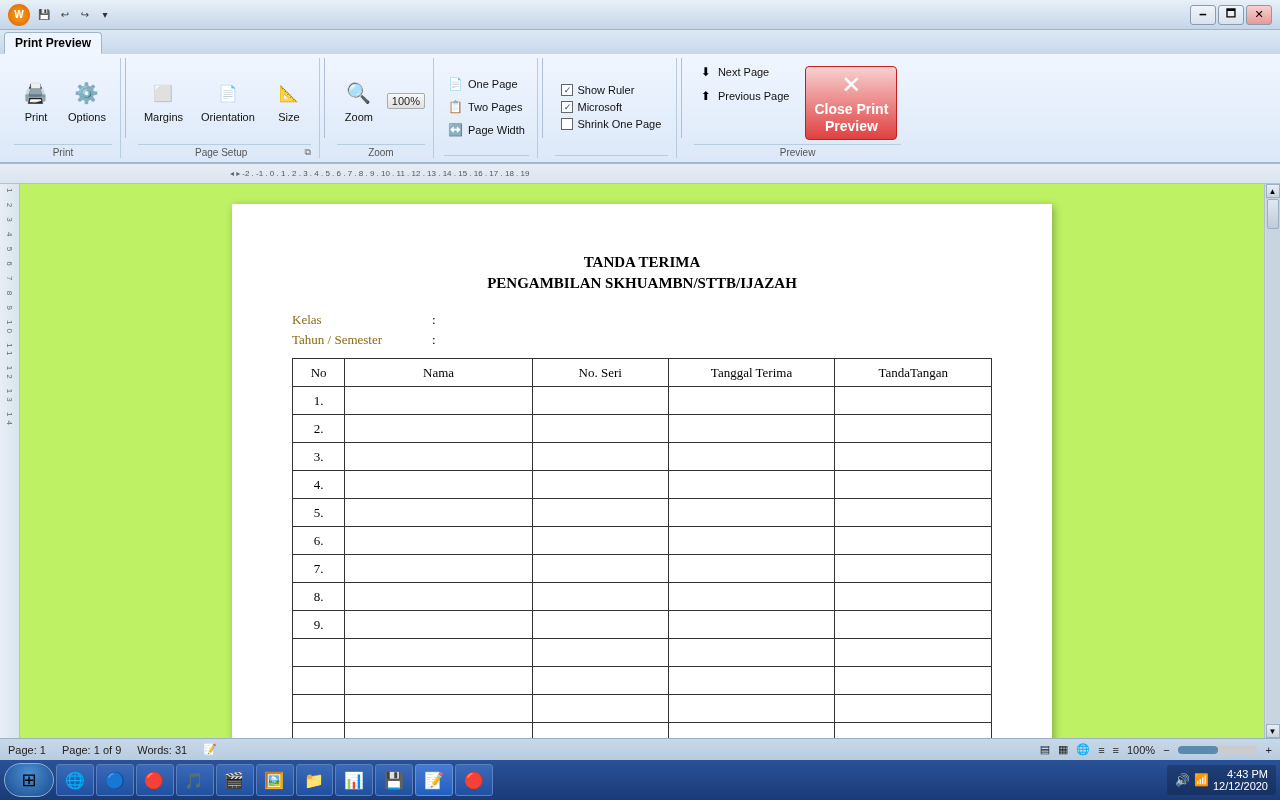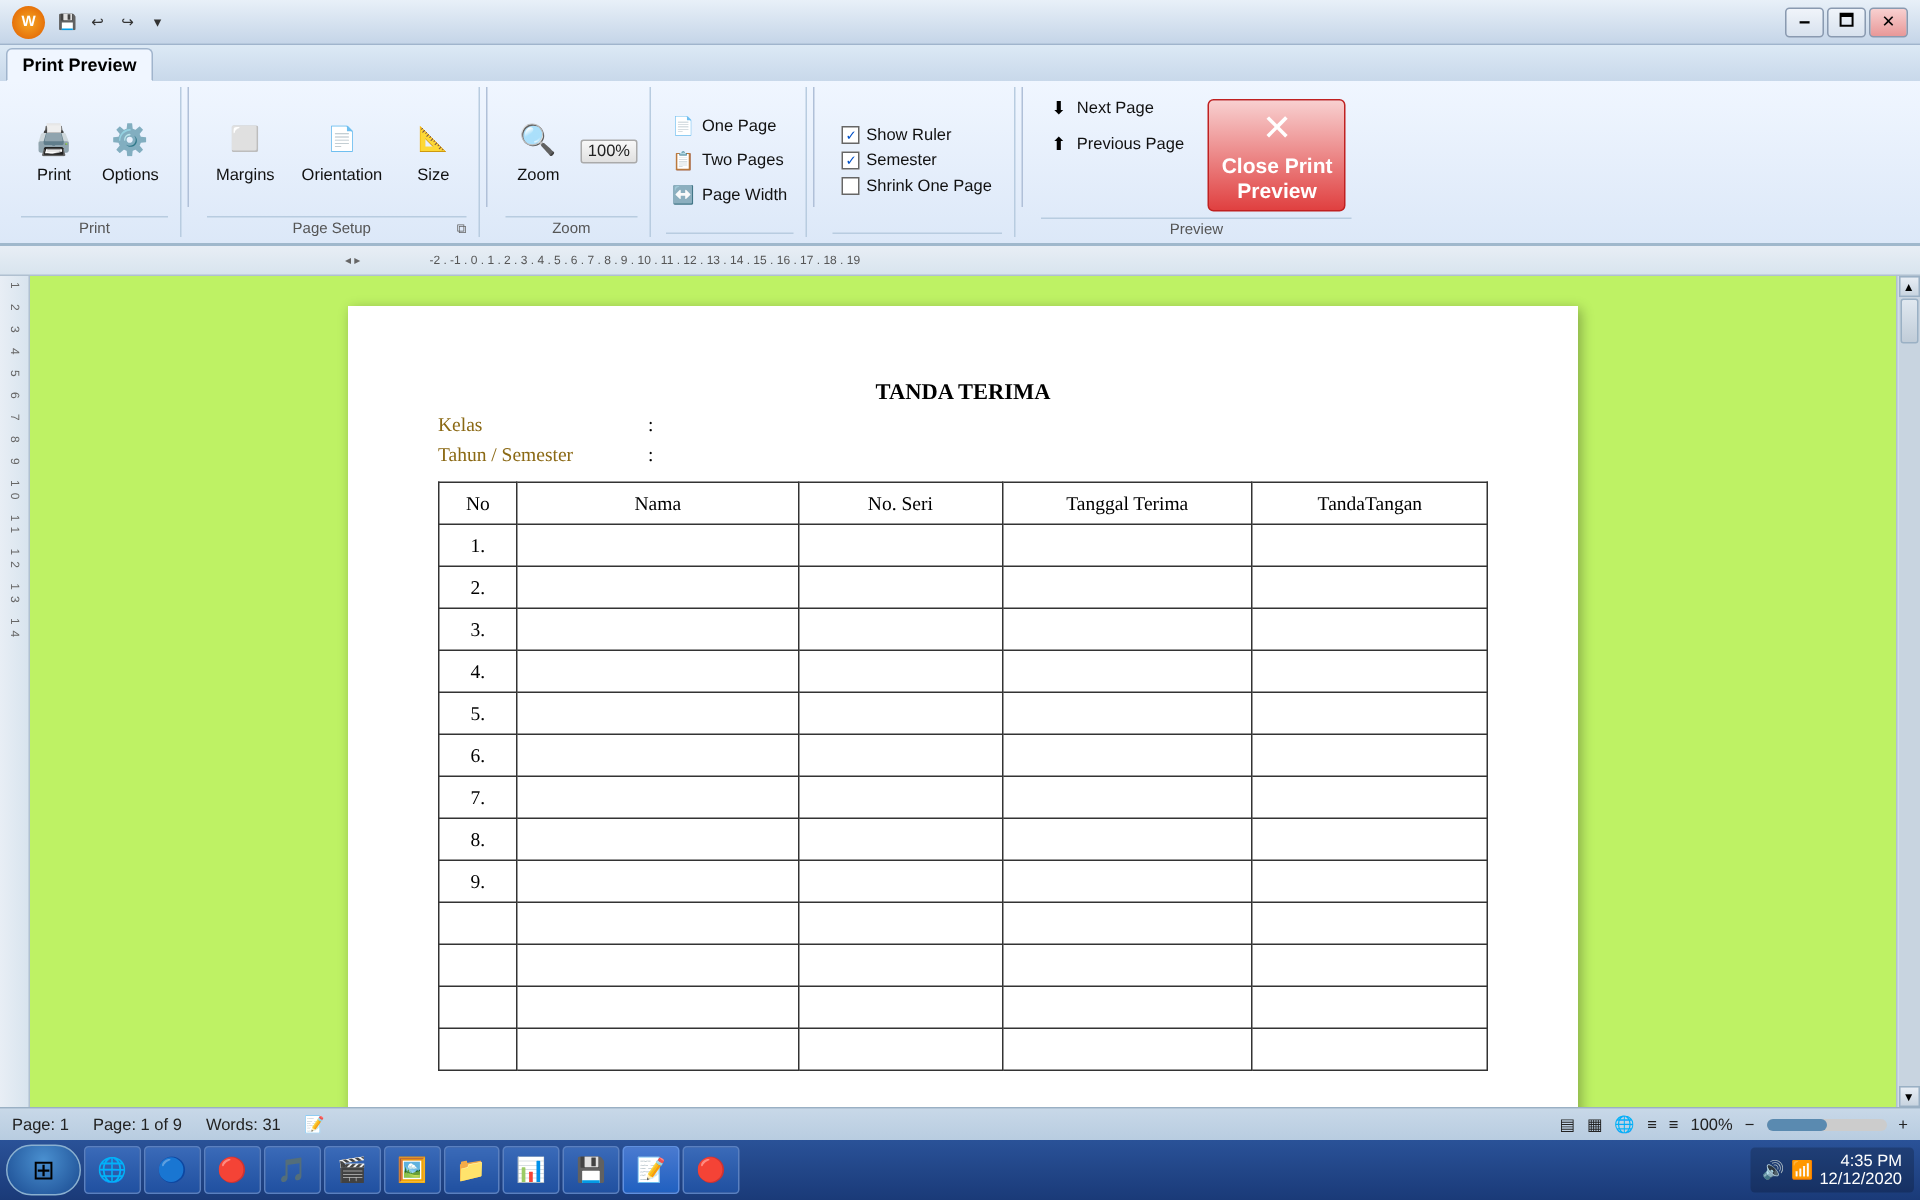--- a/index.html
+++ b/index.html
@@ -394,21 +394,21 @@
 
   <div class="ribbon-group" style="min-width:130px;">
     <div class="ribbon-group-content">
       <div class="ribbon-btn-small">
         <div class="checkbox-row">
           <div class="cb checked">✓</div>
           <div class="ribbon-btn-row-label">Show Ruler</div>
         </div>
         <div class="checkbox-row">
           <div class="cb checked">✓</div>
-          <div class="ribbon-btn-row-label">Semester</div>
+          <div class="ribbon-btn-row-label">Microsoft</div>
         </div>
         <div class="checkbox-row">
           <div class="cb"></div>
           <div class="ribbon-btn-row-label">Shrink One Page</div>
         </div>
       </div>
     </div>
     <div class="ribbon-group-label"></div>
   </div>
 
@@ -432,33 +432,34 @@
       </div>
     </div>
     <div class="ribbon-group-label">Preview</div>
   </div>
 
 </div>
 
 <div class="ruler-h">
   <div class="ruler-content">
     <span style="font-size:8px; color:#666; margin-right:2px;">◂ ▸</span>
-    <span style="font-size:8px; color:#555;margin-left:44px;">-2 . -1 . 0 . 1 . 2 . 3 . 4 . 5 . 6 . 7 . 8 . 9 . 10 . 11 . 12 . 13 . 14 . 15 . 16 . 17 . 18 . 19</span>
+    <span style="font-size:8px; color:#555;">-2 . -1 . 0 . 1 . 2 . 3 . 4 . 5 . 6 . 7 . 8 . 9 . 10 . 11 . 12 . 13 . 14 . 15 . 16 . 17 . 18 . 19</span>
   </div>
 </div>
 
 <div class="main-area">
 
   <div class="ruler-v">
     <div style="margin-top:4px; writing-mode:vertical-rl; font-size:8px; color:#666; letter-spacing:4px;">1 2 3 4 5 6 7 8 9 10 11 12 13 14</div>
   </div>
 
   <div class="page-area">
     <div class="doc-page">
       <div class="doc-title">TANDA TERIMA</div>
+      <div class="doc-subtitle">PENGAMBILAN SKHUAMBN/STTB/IJAZAH</div>
 
       <div class="doc-field">
         <span class="doc-field-label" style="color: rgb(139, 105, 20);">Kelas</span>
         <span class="doc-field-colon">:</span>
       </div>
       <div class="doc-field">
         <span class="doc-field-label" style="color: rgb(139, 105, 20);">Tahun / Semester</span>
         <span class="doc-field-colon">:</span>
       </div>
 
@@ -634,18 +635,18 @@
     <div class="taskbar-app-icon">📝</div>
   </div>
   <div class="taskbar-app">
     <div class="taskbar-app-icon">🔴</div>
   </div>
   <div class="taskbar-right">
     <div class="sys-tray">
       <span style="color:white; font-size:12px;">🔊</span>
       <span style="color:white; font-size:12px;">📶</span>
       <div class="sys-tray-time">
-        <div>4:35 PM</div>
+        <div>4:43 PM</div>
         <div>12/12/2020</div>
       </div>
     </div>
   </div>
 </div>
 
 </body></html>

